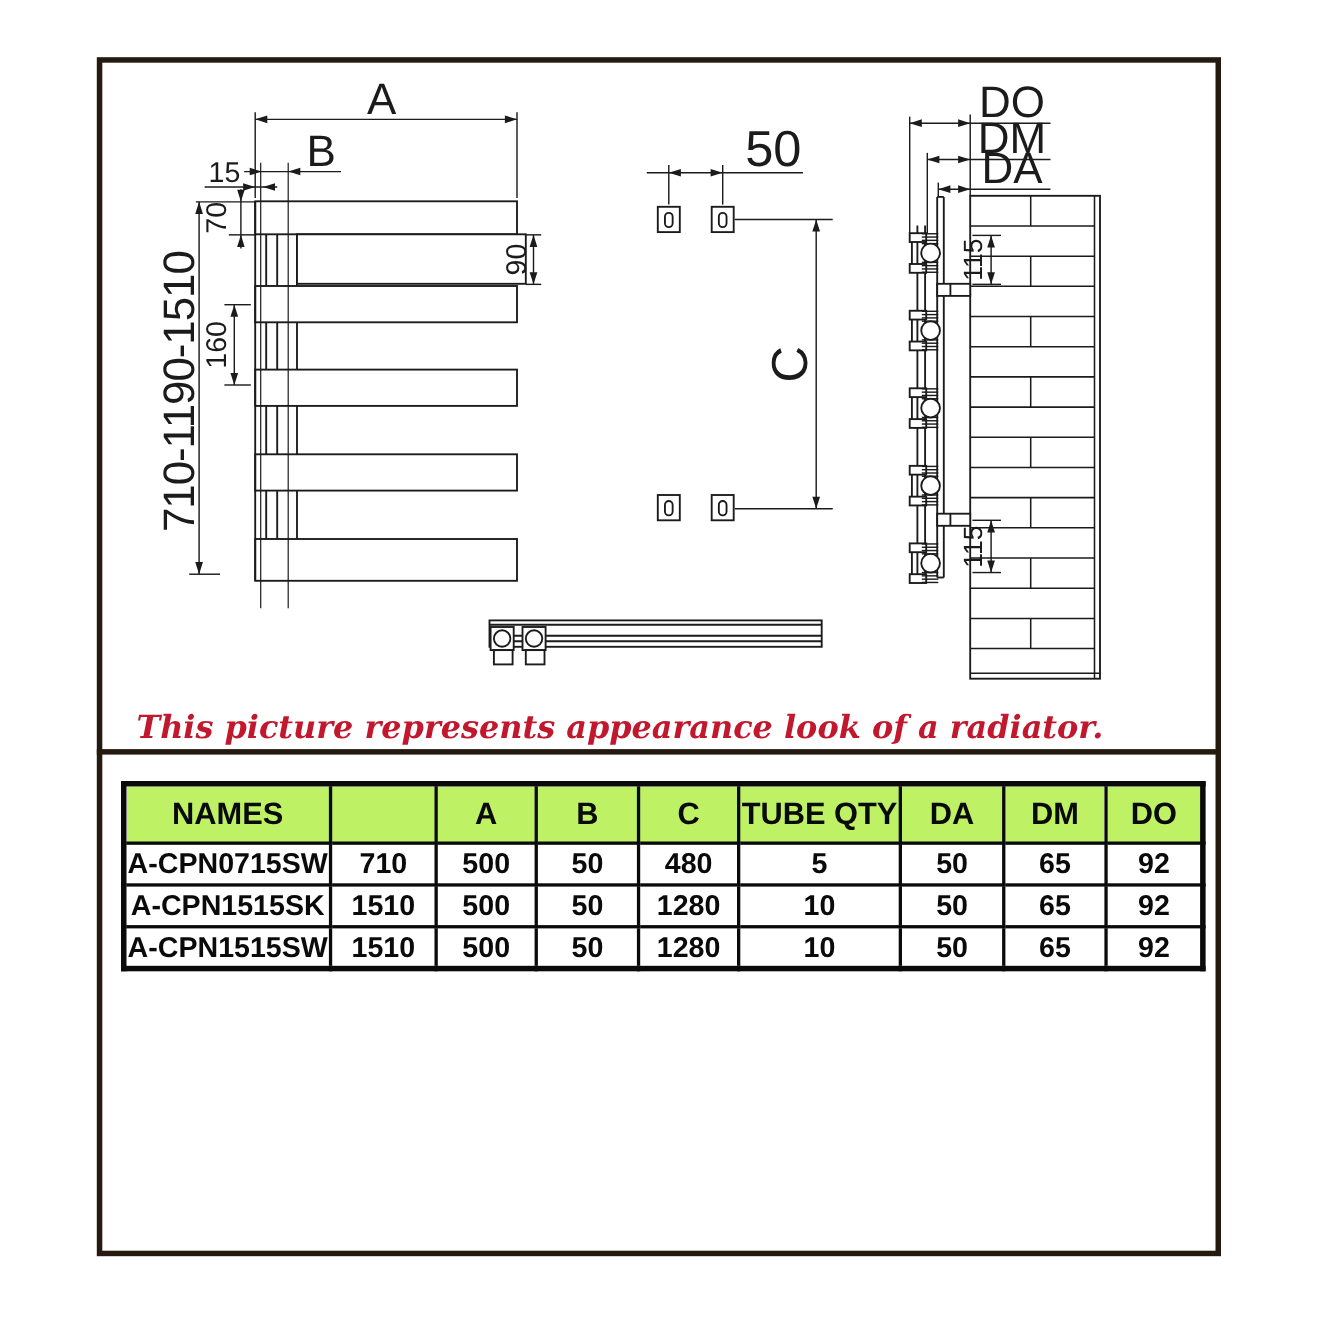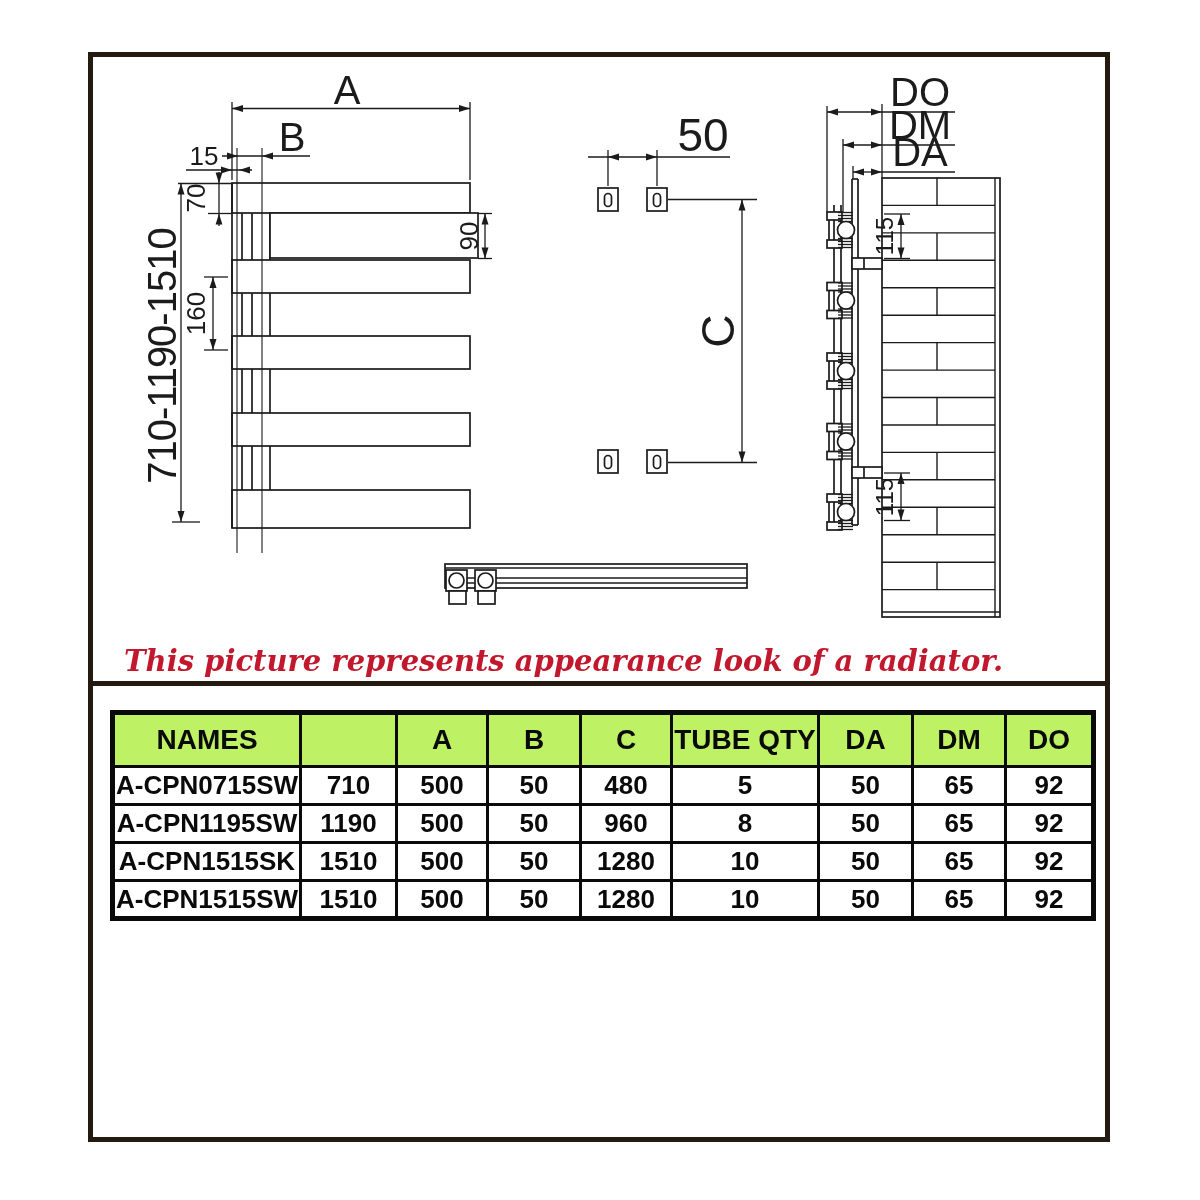--- a/index.html
+++ b/index.html
@@ -342,31 +342,20 @@
           <td>710</td>
           <td>500</td>
           <td>50</td>
           <td>480</td>
           <td>5</td>
           <td>50</td>
           <td>65</td>
           <td>92</td>
         </tr>
         <tr>
-          <td>A-CPN1195SW</td>
-          <td>1190</td>
-          <td>500</td>
-          <td>50</td>
-          <td>960</td>
-          <td>8</td>
-          <td>50</td>
-          <td>65</td>
-          <td>92</td>
-        </tr>
-        <tr>
           <td>A-CPN1515SK</td>
           <td>1510</td>
           <td>500</td>
           <td>50</td>
           <td>1280</td>
           <td>10</td>
           <td>50</td>
           <td>65</td>
           <td>92</td>
         </tr>

